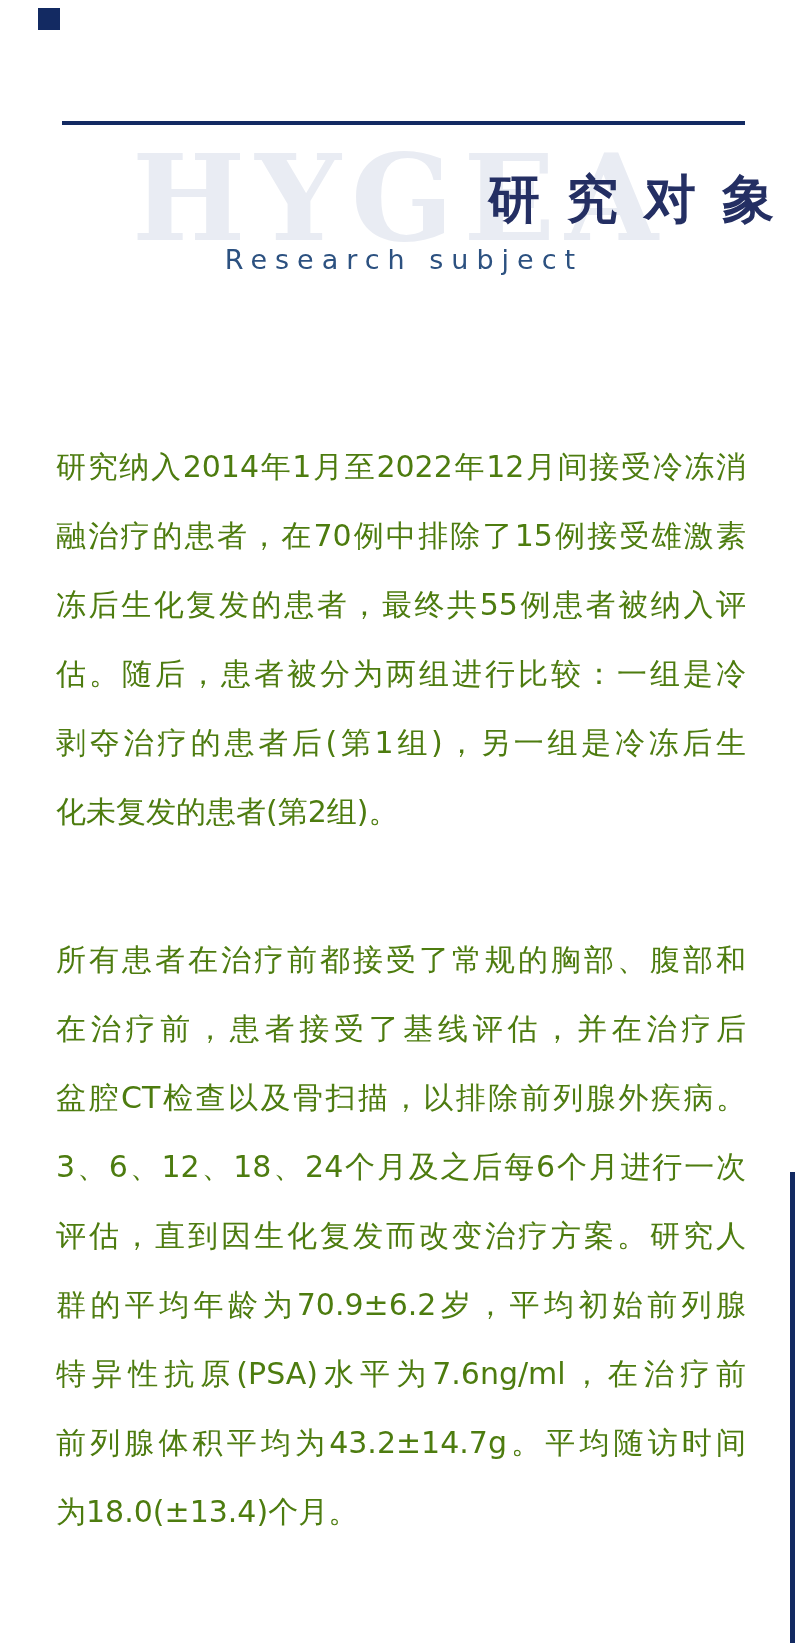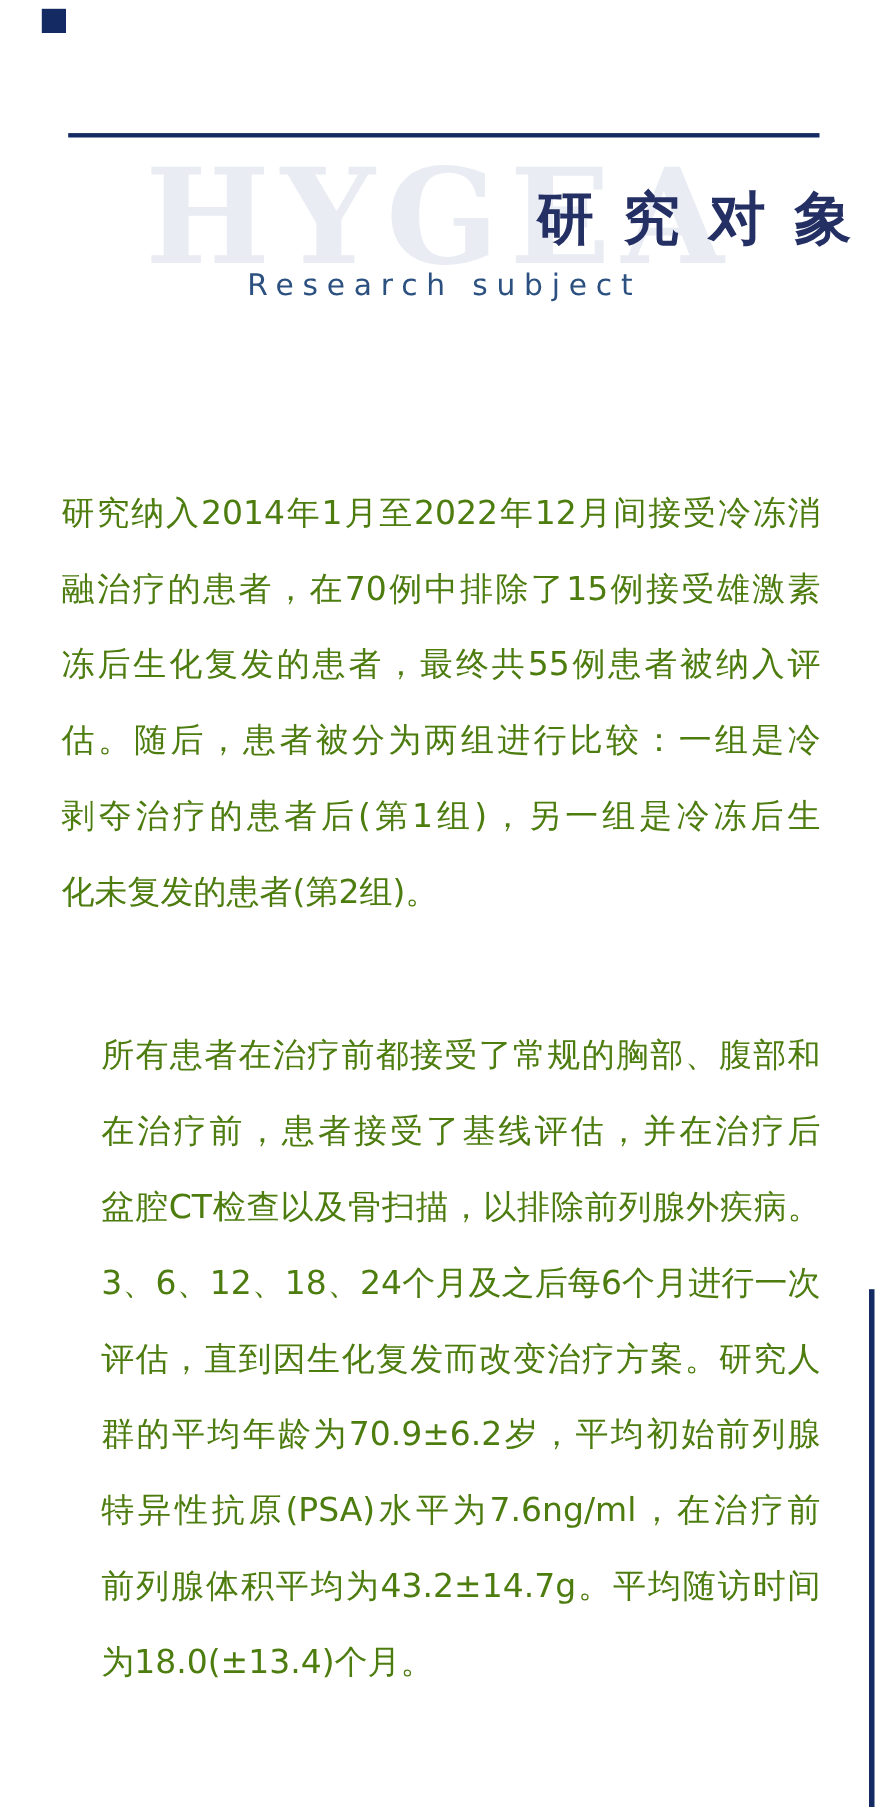--- a/index.html
+++ b/index.html
@@ -71,21 +71,21 @@
   
   .article-body {
     position: absolute;
     left: 56px; top: 432px;
     width: 690px;
     color: #4d7c0f;
     font-size: 30px;
     z-index: 2;
   }
   .paragraph { margin: 0 0 79px 0; }
-  .paragraph:last-child { margin-bottom: 0; margin-left: 36px; }
+  .paragraph:last-child { margin-bottom: 0; }
   .line {
     height: 69px;
     line-height: 69px;
     white-space: nowrap;
     text-align: justify;
     text-align-last: justify;
     text-justify: inter-ideograph;
   }
   .paragraph .line:last-child {
     text-align-last: left;

